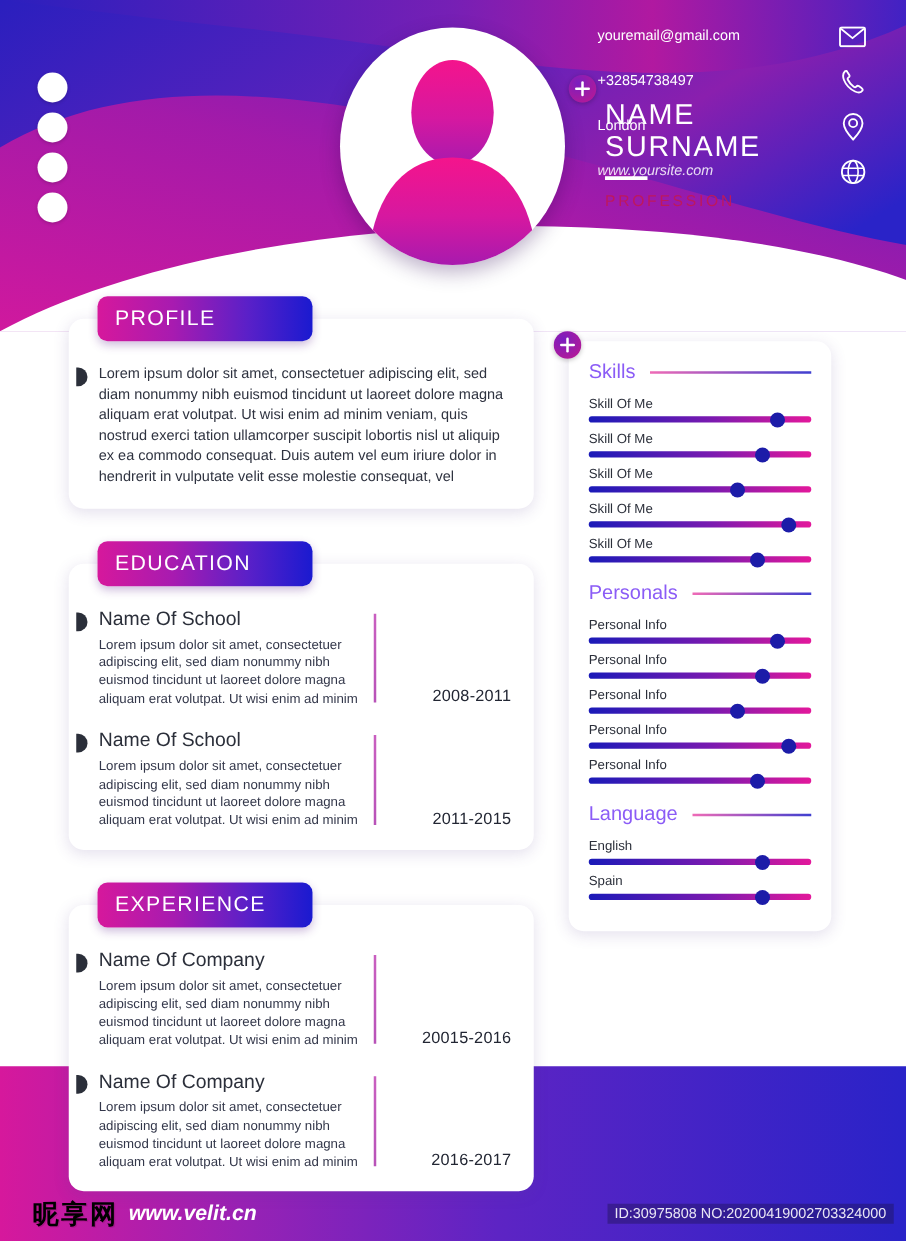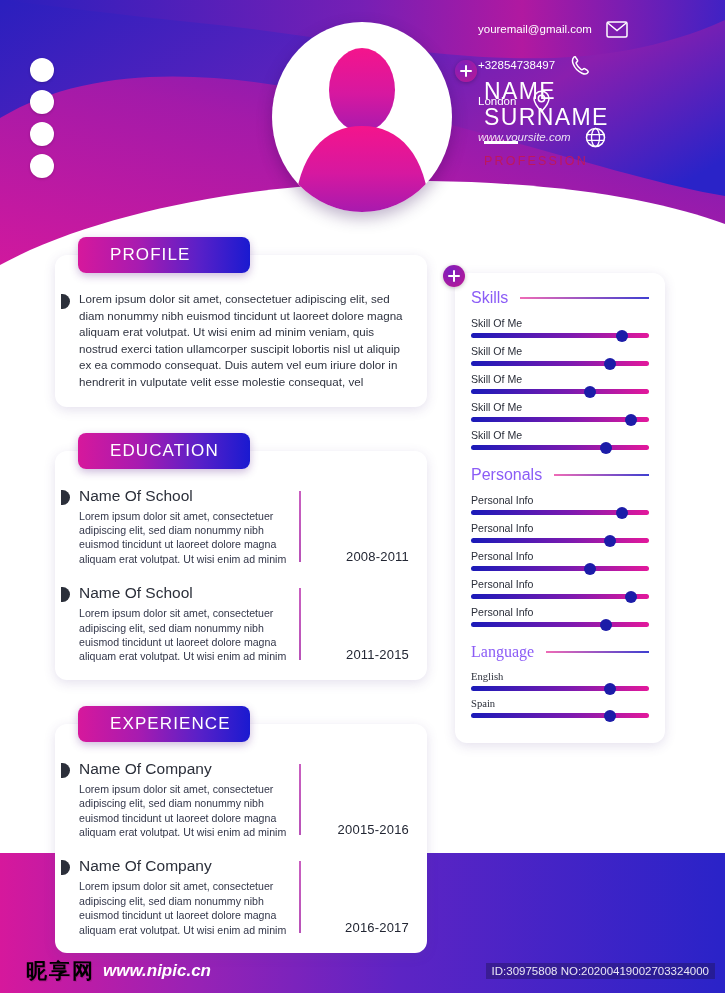--- a/index.html
+++ b/index.html
@@ -41,21 +41,21 @@
 
   
   .left-col{position:absolute;left:55px;top:255px;width:372px;z-index:4;}
 
   .card{position:relative;background:#ffffff;border-radius:12px;
         box-shadow:0 3px 12px rgba(90,60,140,.16);padding:14px 18px 16px 18px;}
   .sec-tab{position:absolute;left:23px;top:-18px;width:172px;height:36px;border-radius:8px;
      background:linear-gradient(90deg,#d6189c 0%,#a81bb0 35%,#5a20c8 70%,#1a1ad0 100%);
      box-shadow:0 3px 8px rgba(90,30,140,.30);
      color:#fff;font-size:17px;letter-spacing:1.1px;
-     display:flex;align-items:center;padding-left:32px;box-sizing:border-box;}
+     display:flex;align-items:center;padding-left:14px;box-sizing:border-box;}
 
   .card-body{margin-top:22px;position:relative;}
   .bullet{position:absolute;left:-12px;top:3px;width:9px;height:15px;
      background:#2b2f3a;border-radius:0 9px 9px 0;}
   .profile-text{font-size:11.6px;line-height:16.6px;color:#2f3340;margin-left:6px;}
 
   .entry{position:relative;display:flex;margin-top:4px;}
   .entry-main{flex:1;position:relative;padding-left:6px;}
   .entry-title{font-size:15.5px;color:#2b2f3a;margin-bottom:4px;}
   .entry-desc{font-size:10.6px;line-height:14.4px;color:#33374a;max-width:212px;}
@@ -79,21 +79,21 @@
   .slider-track{position:relative;height:5px;border-radius:3px;
       background:linear-gradient(90deg,#1a1ab8 0%,#7a1ab0 55%,#e3189b 100%);}
   .slider-knob{position:absolute;top:-3.5px;width:12px;height:12px;border-radius:50%;
       background:#1c1ca8;transform:translateX(-50%);}
 
   
   .footer{position:absolute;left:0;bottom:0;width:725px;height:140px;
       background:linear-gradient(90deg,#d6189c 0%,#9a22b4 26%,#5d24c4 55%,#2a23c8 100%);
       z-index:2;}
   .contacts{position:absolute;right:32px;top:14px;width:215px;z-index:5;color:#fff;}
-  .contact-row{display:flex;align-items:center;justify-content:flex-start;height:30px;margin-bottom:6px;}
+  .contact-row{display:flex;align-items:center;justify-content:space-between;height:30px;margin-bottom:6px;}
   .contact-text{font-size:11.5px;margin-right:14px;}
   .contact-ico{width:22px;height:22px;display:flex;align-items:center;justify-content:center;}
   .contact-ico svg{display:block;}
 
   .nipic{position:absolute;left:26px;bottom:8px;display:flex;align-items:center;z-index:6;}
   .nipic-cn{font-size:21px;font-weight:bold;color:#000000;letter-spacing:2px;
       font-family:"DejaVu Sans", sans-serif;
       -webkit-text-stroke:0;text-shadow:1px 1px 0 rgba(150,20,120,.5);}
   .nipic-url{font-size:17px;font-style:italic;font-weight:bold;color:#ffffff;margin-left:8px;}
 
@@ -315,21 +315,21 @@
           </div>
           <div class="slider-row">
             <div class="slider-label">Personal Info</div>
             <div class="slider-track">
               <div class="slider-knob" style="left: 76%;"></div>
             </div>
           </div>
         </div>
     </div>
 
-    <div class="rsec" style="margin-top:16px;font-family:Liberation Serif, serif;">
+    <div class="rsec" style="margin-top:16px;">
       <div class="rsec-head">
         <div class="rsec-title">Language</div>
         <div class="rsec-rule"></div>
       </div>
       <div id="language-list">
           <div class="slider-row">
             <div class="slider-label">English</div>
             <div class="slider-track">
               <div class="slider-knob" style="left: 78%;"></div>
             </div>
@@ -380,17 +380,17 @@
             <circle cx="10.5" cy="10.5" r="9" fill="none" stroke="#fff" stroke-width="1.5"></circle>
             <ellipse cx="10.5" cy="10.5" rx="4" ry="9" fill="none" stroke="#fff" stroke-width="1.3"></ellipse>
             <path d="M1.7,7.6 H19.3 M1.7,13.4 H19.3" stroke="#fff" stroke-width="1.3" fill="none"></path>
           </svg>
         </div>
       </div>
     </div>
 
   <div class="nipic">
     <span class="nipic-cn">昵享网</span>
-    <span class="nipic-url">www.nipic.cn</span>
+    <span class="nipic-url">www.velit.cn</span>
   </div>
 
   <div class="idwm">ID:30975808 NO:20200419002703324000</div>
 </div>
 
 </body></html>

